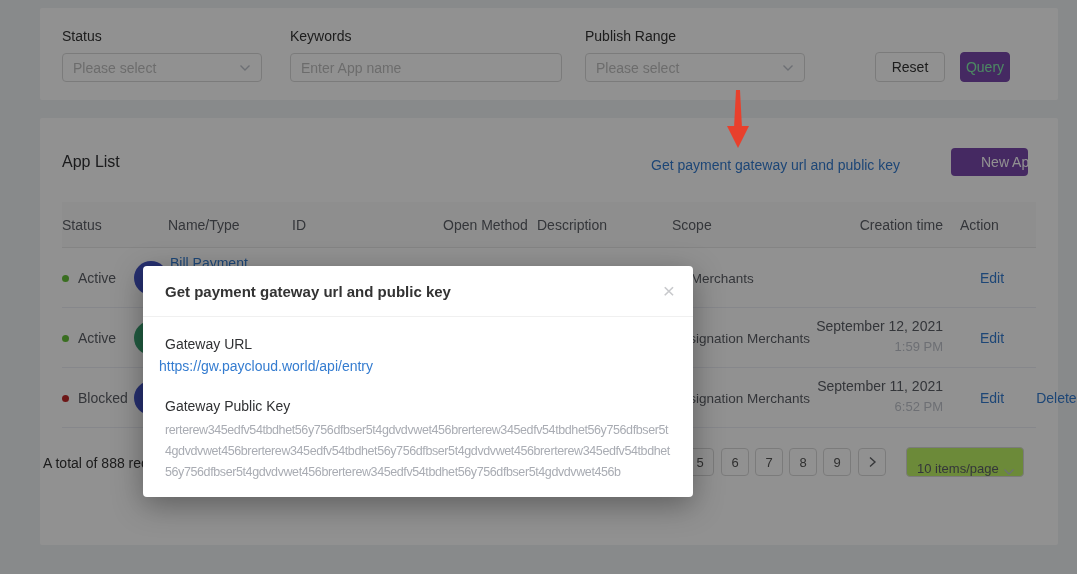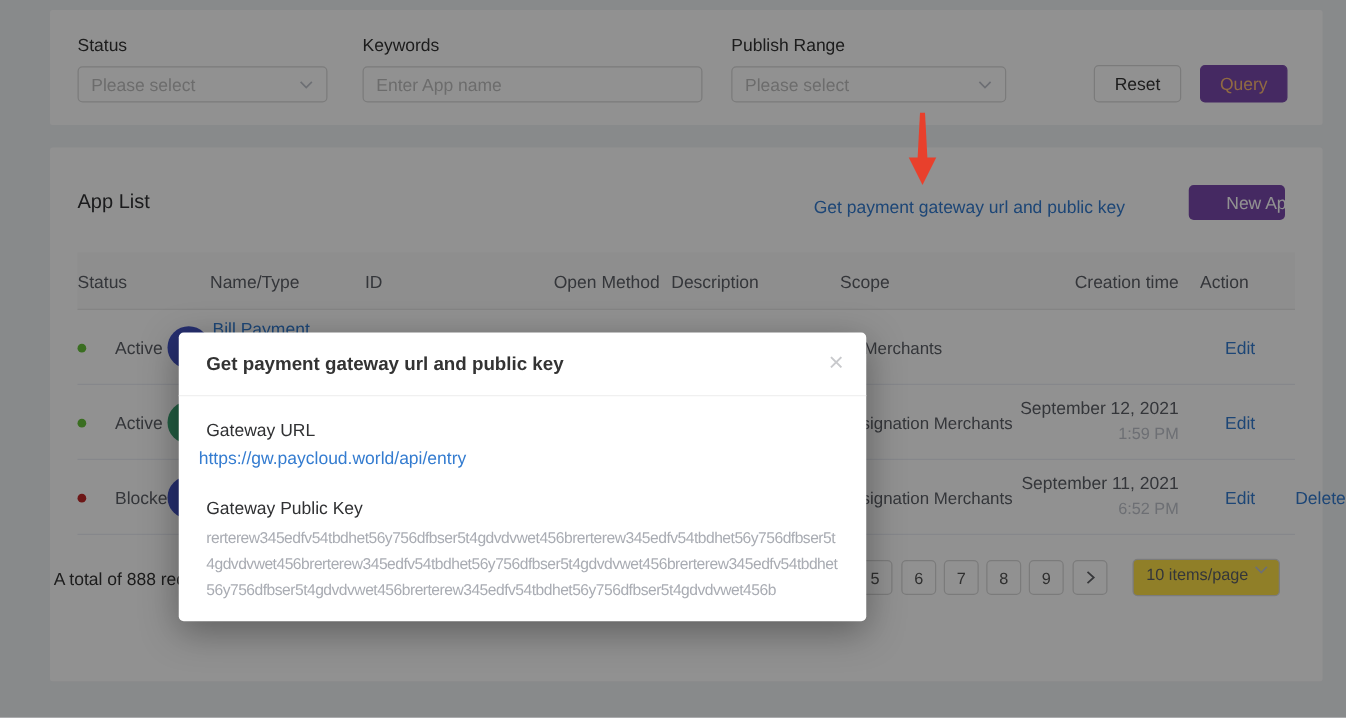--- a/index.html
+++ b/index.html
@@ -24,39 +24,39 @@
     font-size:14px;
   }
   .placeholder { color:#bfbfbf; font-size:14px; flex:1; }
   .f-input input { border:none; outline:none; width:100%; font-size:14px;
     font-family:"Liberation Sans",sans-serif; color:#333; background:transparent; }
   .f-input input::placeholder { color:#bfbfbf; }
 
   .btn { position:absolute; height:30px; border-radius:4px; font-size:14px;
     display:flex; align-items:center; justify-content:center; cursor:pointer; }
   #reset-btn { left:835px; top:44px; width:70px; background:#fff; border:1px solid #d9d9d9; color:#333; }
-  #query-btn { left:920px; top:44px; width:70px; background:#7a49ad; color:#fdba74; border:1px solid #7a49ad; }
+  #query-btn { left:920px; top:44px; width:50px; background:#7a49ad; color:#86efac; border:1px solid #7a49ad; }
 
   #list-title { position:absolute; left:22px; top:35px; font-size:16px; color:#303133; }
   #gateway-link { position:absolute; left:611px; top:39px; font-size:14px; color:#347cd0; cursor:pointer; }
   #new-app-btn { left:911px; top:30px; width:77px; height:28px; background:#7a49ad; color:#fff;
     justify-content:flex-start; padding-left:30px; overflow:hidden; white-space:nowrap; }
 
   
   #tbl { position:absolute; left:22px; top:84px; width:974px; }
   #tbl-head { position:relative; height:46px; background:#fafafa; border-bottom:1px solid #e8e8e8;
     font-size:14px; color:#5c5f66; }
   .th { position:absolute; top:0; height:46px; display:flex; align-items:center; white-space:nowrap; }
   .th.c-status{left:0;} .th.c-name{left:106px;} .th.c-id{left:230px;}
   .th.c-open{left:381px;} .th.c-desc{left:475px;} .th.c-scope{left:610px;}
   .th.c-created{right:93px;} .th.c-action{left:898px;}
 
   .tr { position:absolute; left:0; width:974px; height:60px; border-bottom:1px solid #ebeef5; }
   .tr.r0{top:46px;} .tr.r1{top:106px;} .tr.r2{top:166px;}
-  .status-cell { position:absolute; left:0; top:0; height:60px; display:flex; align-items:center; gap:23px; }
+  .status-cell { position:absolute; left:0; top:0; height:60px; display:flex; align-items:center; gap:9px; }
   .dot { width:7px; height:7px; border-radius:50%; display:inline-block; }
   .dot.green{ background:#67c23a; } .dot.red{ background:#c02a2a; }
   .status-text { font-size:14px; color:#5c5f66; }
   .avatar { position:absolute; left:72px; top:13px; width:34px; height:34px; border-radius:50%; }
   .av-blue{ background:#4353c4; } .av-green{ background:#3ba272; }
   .name-link { position:absolute; left:108px; top:7px; font-size:14px; color:#347cd0; cursor:pointer; white-space:nowrap; }
   .scope-cell { position:absolute; left:610px; top:0; height:60px; display:flex; align-items:center;
     font-size:13.5px; color:#5c5f66; white-space:nowrap; }
   .created-cell { position:absolute; right:93px; top:9px; text-align:right; }
   .created-date { font-size:14px; color:#5c5f66; line-height:18px; white-space:nowrap; }
@@ -64,23 +64,23 @@
   .action-cell { position:absolute; left:898px; top:0; height:60px; display:flex; align-items:center; gap:12px; }
   .action-link { font-size:14px; color:#347cd0; cursor:pointer; white-space:nowrap;margin-left:20px; }
 
   
   #total-text { position:absolute; left:3px; top:337px; font-size:14px; color:#333; white-space:nowrap; }
   .page-btn { position:absolute; top:330px; width:28px; height:28px; background:#fff;
     border:1px solid #d9d9d9; border-radius:4px; display:flex; align-items:center;
     justify-content:center; font-size:13px; color:#555; cursor:pointer; }
   #pg-5{left:646px;} #pg-6{left:681px;} #pg-7{left:715px;} #pg-8{left:749px;} #pg-9{left:783px;}
   #pg-next{left:818px;}
-  #page-size { position:absolute; left:866px; top:329px; width:118px; height:30px; background:#fde047;
-    border:1px solid #d9d9d9; border-radius:4px; display:flex; align-items:flex-start;
-    padding:4px 8px 0 10px; font-size:13px; color:#5c5f66; cursor:pointer; }
+  #page-size { position:absolute; left:866px; top:329px; width:118px; height:30px; background:#bef264;
+    border:1px solid #d9d9d9; border-radius:4px; display:flex; align-items:flex-end;
+    padding:17px 8px 0 10px; font-size:13px; color:#5c5f66; cursor:pointer; }
   #page-size .ps-label{ flex:1; white-space:nowrap; }
 
   
   #dim-overlay { position:absolute; inset:0; background:rgba(0,0,0,0.43); z-index:10; }
   #modal { position:absolute; left:143px; top:266px; width:550px; height:231px; background:#fff;
     border-radius:4px; z-index:20; box-shadow:0 8px 30px rgba(0,0,0,0.35); }
   #modal-header { position:relative; height:51px; border-bottom:1px solid #f0f0f0; }
   #modal-title { position:absolute; left:22px; top:17px; font-size:15px; font-weight:bold; color:#333; }
   #modal-close { position:absolute; right:18px; top:12px; font-size:21px; color:#c8c9cc;
     cursor:pointer; line-height:26px; }

